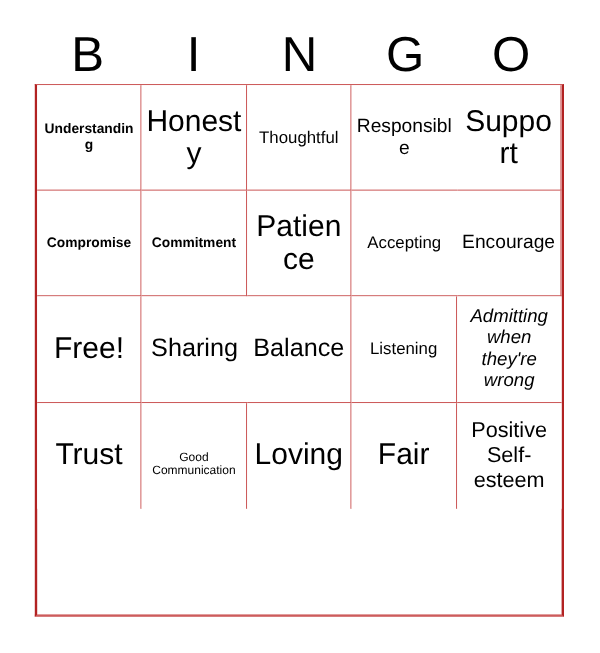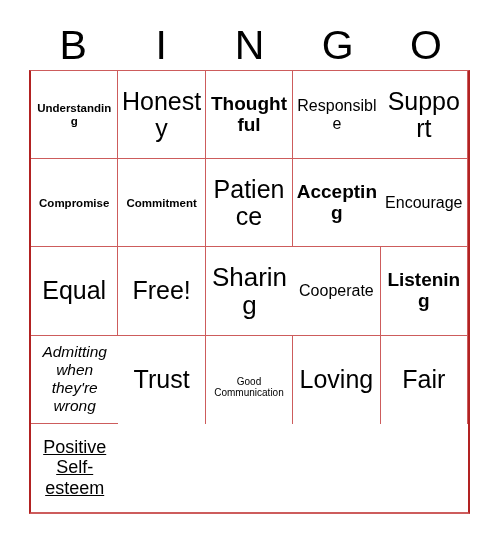--- a/index.html
+++ b/index.html
@@ -80,27 +80,27 @@
     display: block;
     width: 100%;
     line-height: 1.08;
     word-wrap: break-word;
     overflow-wrap: break-word;
     hyphens: manual;
   }
 
   
   .fs-xl   { font-size: 25px; }
-  .fs-lg   { font-size: 26px; }
-  .fs-md   { font-size: 19px; font-weight: bold; }
+  .fs-lg   { font-size: 21px; }
+  .fs-md   { font-size: 14px; }
   .fs-sm   { font-size: 16px; }
   .fs-xs   { font-size: 11.5px; font-weight: bold; }
   .fs-xxs  { font-size: 10px; margin-top: 17px; }
   .fs-multi{ font-size: 15.5px; line-height: 1.16; font-style: italic; }
-  .fs-multi3{ font-size: 18px; line-height: 1.16; text-decoration: underline; }
+  .fs-multi3{ font-size: 18px; line-height: 1.16; }
 </style>
 </head>
 <body>
 
 <div id="bingo-card">
 
   <div id="header-row">
     <div class="header-letter">B</div>
     <div class="header-letter">I</div>
     <div class="header-letter">N</div>
@@ -133,30 +133,27 @@
       <div class="cell">
         <span class="cell-text fs-xl">Patience</span>
       </div>
       <div class="cell col-last">
         <span class="cell-text fs-md">Accepting</span>
       </div>
       <div class="cell">
         <span class="cell-text fs-sm">Encourage</span>
       </div>
       <div class="cell">
-        <span class="cell-text fs-xl">Equal</span>
-      </div>
-      <div class="cell">
         <span class="cell-text fs-xl">Free!</span>
       </div>
       <div class="cell col-last">
         <span class="cell-text fs-lg">Sharing</span>
       </div>
       <div class="cell">
-        <span class="cell-text fs-sm">Cooperate</span>
+        <span class="cell-text fs-lg">Balance</span>
       </div>
       <div class="cell">
         <span class="cell-text fs-md">Listening</span>
       </div>
       <div class="cell col-last">
         <span class="cell-text fs-multi">Admitting when they're wrong</span>
       </div>
       <div class="cell row-last">
         <span class="cell-text fs-xl">Trust</span>
       </div>

